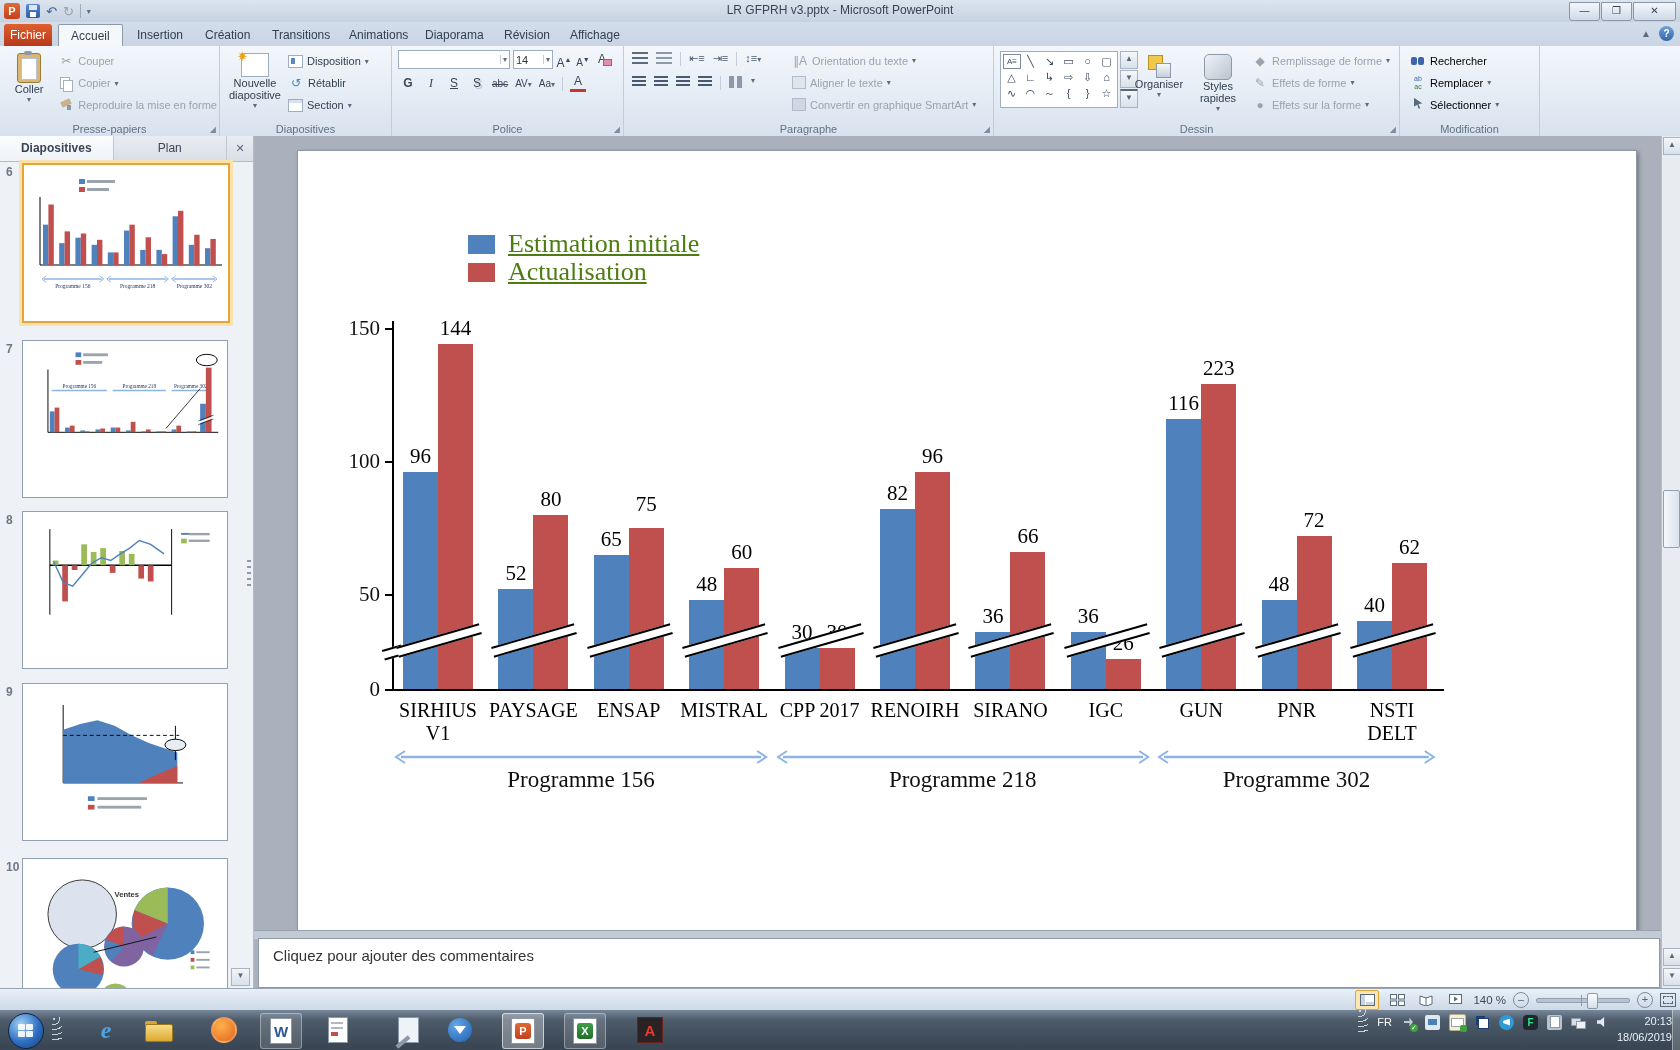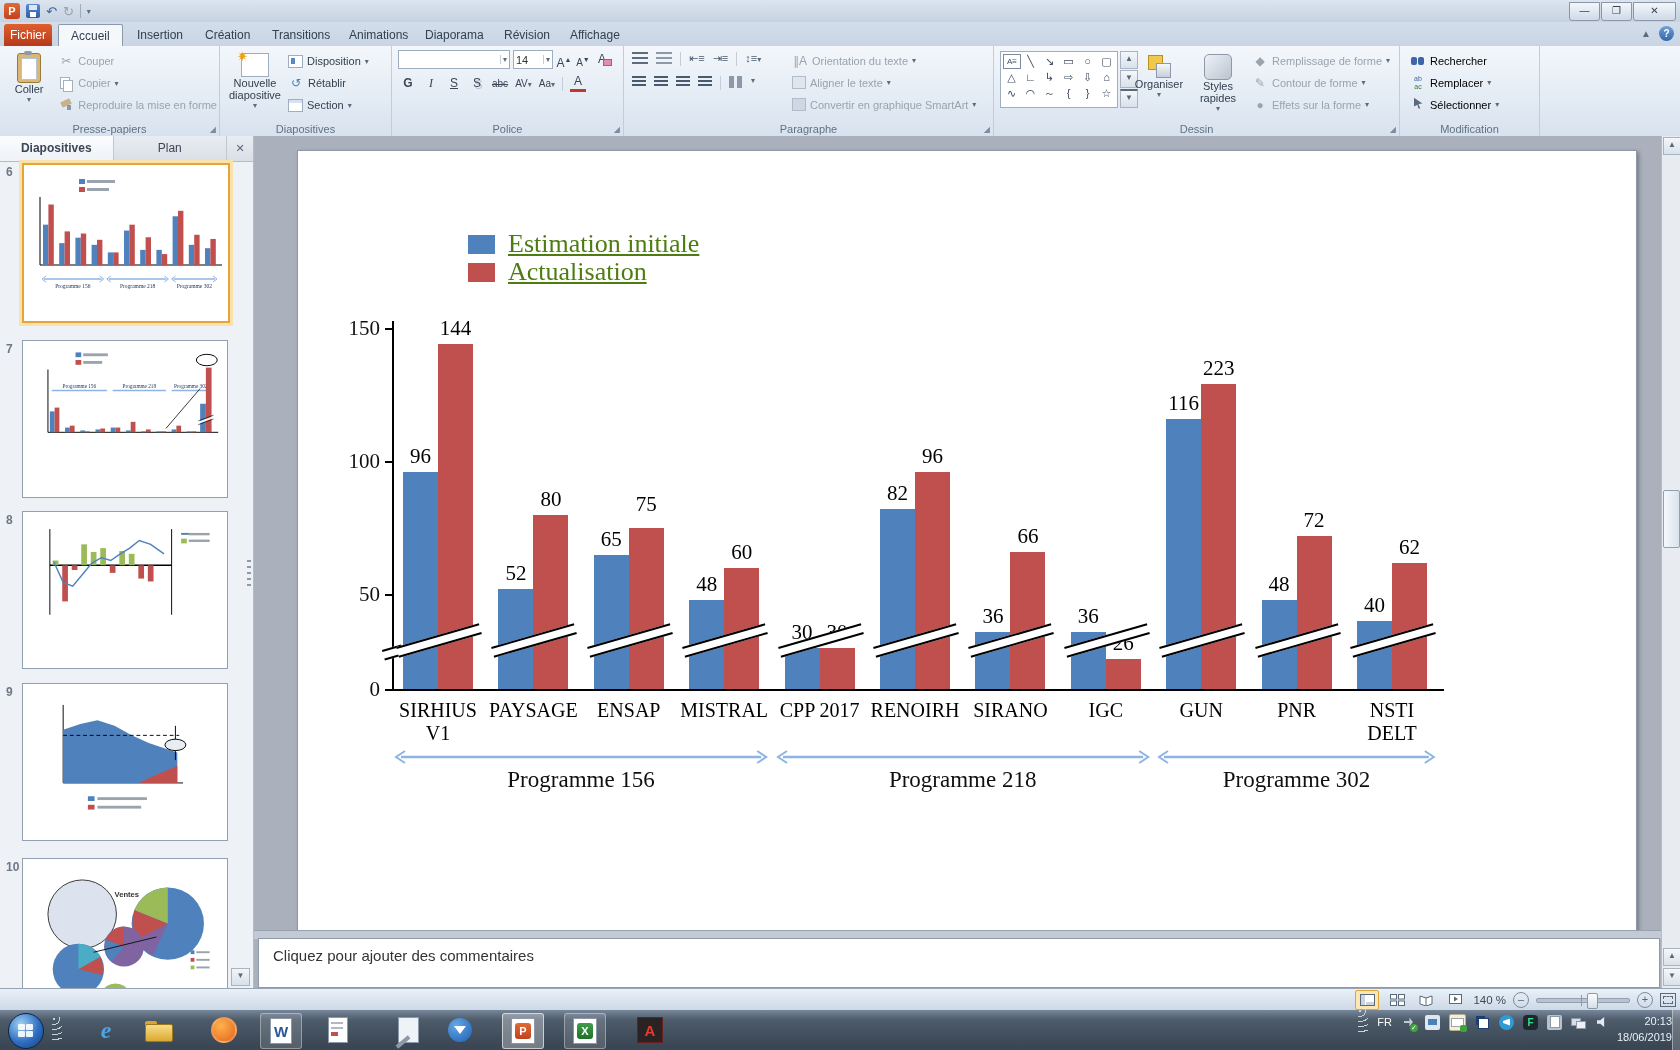--- a/index.html
+++ b/index.html
@@ -127,20 +127,21 @@
     <span class="ppticon">P</span>
     <span style="width:14px;height:14px;background:linear-gradient(#5d8bd0,#2d5da8);border-radius:2px;position:relative;display:inline-block;">
         <i style="position:absolute;left:3px;top:1px;width:8px;height:5px;background:#dce6f5;"></i>
         <i style="position:absolute;left:4px;bottom:1px;width:6px;height:5px;background:#fff;"></i>
       </span>
     <span class="glyph">↶</span>
     <span class="glyph" style="color:#9aa4b0;">↻</span>
     <span class="sep"></span>
     <span class="caret">▾</span>
   </div>
+  <div class="wintitle">LR GFPRH v3.pptx  -  Microsoft PowerPoint</div>
   <div class="winbtns">
     <span class="winbtn">—</span>
     <span class="winbtn">❐</span>
     <span class="winbtn close">✕</span>
   </div>
 </div>
 
 <div class="tabrow">
   <div class="ftab">Fichier</div>
   <div class="rtab active" style="left:58px;">Accueil</div>
@@ -337,21 +338,21 @@
         <span class="caret">▾</span>
     </div>
     <div style="position:absolute;left:258px;top:5px;display:flex;flex-direction:column;gap:3px;">
       <div class="ptxtbtn disabled">
           <span class="icon16" style="color:#9aa3ae;">◆</span>
           <span>Remplissage de forme</span>
           <span class="caret">▾</span>
         </div>
       <div class="ptxtbtn disabled">
           <span class="icon16" style="color:#9aa3ae;">✎</span>
-          <span>Contour de forme</span>
+          <span>Effets de forme</span>
           <span class="caret">▾</span>
         </div>
       <div class="ptxtbtn disabled">
           <span class="icon16" style="color:#9aa3ae;">●</span>
           <span>Effets sur la forme</span>
           <span class="caret">▾</span>
         </div>
     </div>
     <div class="glabel">Dessin</div>
     <span class="dlauncher">◢</span>

